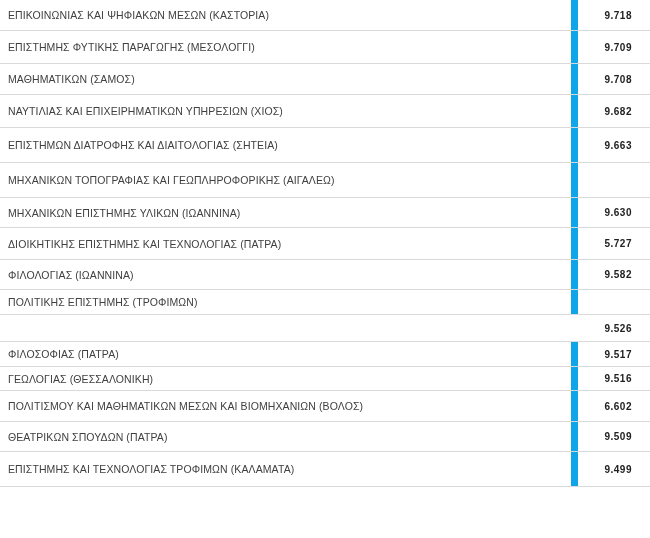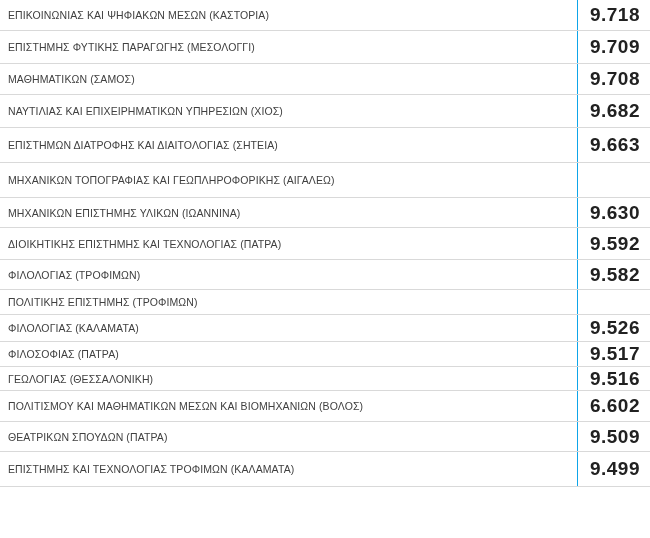--- a/index.html
+++ b/index.html
@@ -18,38 +18,38 @@
   }
   .row {
     display: flex;
     box-sizing: border-box;
     border-bottom: 1px solid #d9d9d9;
     background: #ffffff;
   }
   .cell-name {
     flex: 0 0 578px;
     box-sizing: border-box;
-    border-right: 1px solid #0ea5e9;
+    border-right: 7px solid #0ea5e9;
     display: flex;
     align-items: center;
     padding-left: 8px;
     padding-right: 6px;
     font-size: 10.5px;
     color: #404040;
     white-space: nowrap;
     overflow: hidden;
     letter-spacing: 0.1px;
   }
   .cell-score {
     flex: 1 1 auto;
     display: flex;
     align-items: center;
     justify-content: flex-end;
-    padding-right: 10px;
-    font-size: 19px;
+    padding-right: 18px;
+    font-size: 10px;
     font-weight: bold;
     color: #212121;
     letter-spacing: 0.5px;
     font-variant-numeric: tabular-nums;
   }
 </style>
 </head>
 <body>
 
 <div class="table">
@@ -75,31 +75,30 @@
   </div>
   <div class="row" style="height:35px">
     <div class="cell-name">ΜΗΧΑΝΙΚΩΝ ΤΟΠΟΓΡΑΦΙΑΣ ΚΑΙ ΓΕΩΠΛΗΡΟΦΟΡΙΚΗΣ (ΑΙΓΑΛΕΩ)</div>
   </div>
   <div class="row" style="height:30px">
     <div class="cell-name">ΜΗΧΑΝΙΚΩΝ ΕΠΙΣΤΗΜΗΣ ΥΛΙΚΩΝ (ΙΩΑΝΝΙΝΑ)</div>
     <div class="cell-score">9.630</div>
   </div>
   <div class="row" style="height:32px">
     <div class="cell-name">ΔΙΟΙΚΗΤΙΚΗΣ ΕΠΙΣΤΗΜΗΣ ΚΑΙ ΤΕΧΝΟΛΟΓΙΑΣ (ΠΑΤΡΑ)</div>
-    <div class="cell-score">9.592</div>
+    <div class="cell-score">5.727</div>
   </div>
   <div class="row" style="height:30px">
-    <div class="cell-name">ΦΙΛΟΛΟΓΙΑΣ (ΤΡΟΦΙΜΩΝ)</div>
+    <div class="cell-name">ΦΙΛΟΛΟΓΙΑΣ (ΙΩΑΝΝΙΝΑ)</div>
     <div class="cell-score">9.582</div>
   </div>
   <div class="row" style="height:25px">
     <div class="cell-name">ΠΟΛΙΤΙΚΗΣ ΕΠΙΣΤΗΜΗΣ (ΤΡΟΦΙΜΩΝ)</div>
   </div>
   <div class="row" style="height:27px">
-    <div class="cell-name">ΦΙΛΟΛΟΓΙΑΣ (ΚΑΛΑΜΑΤΑ)</div>
     <div class="cell-score">9.526</div>
   </div>
   <div class="row" style="height:25px">
     <div class="cell-name">ΦΙΛΟΣΟΦΙΑΣ (ΠΑΤΡΑ)</div>
     <div class="cell-score">9.517</div>
   </div>
   <div class="row" style="height:24px">
     <div class="cell-name">ΓΕΩΛΟΓΙΑΣ (ΘΕΣΣΑΛΟΝΙΚΗ)</div>
     <div class="cell-score">9.516</div>
   </div>

